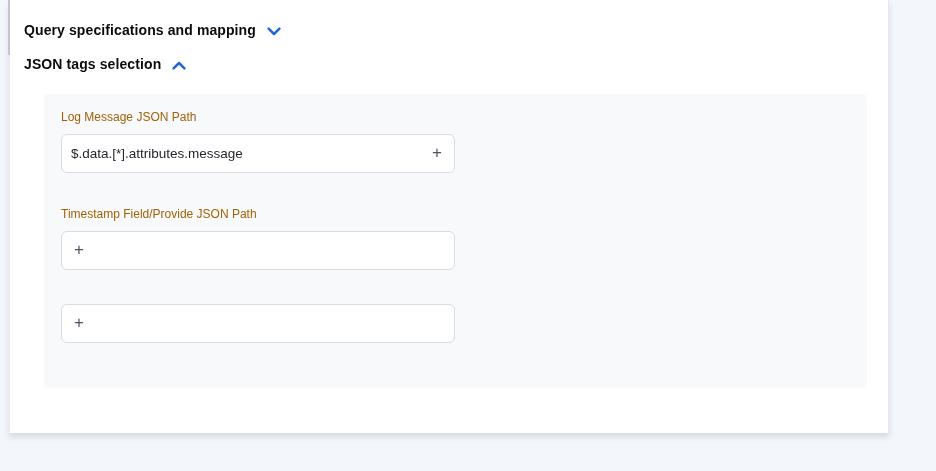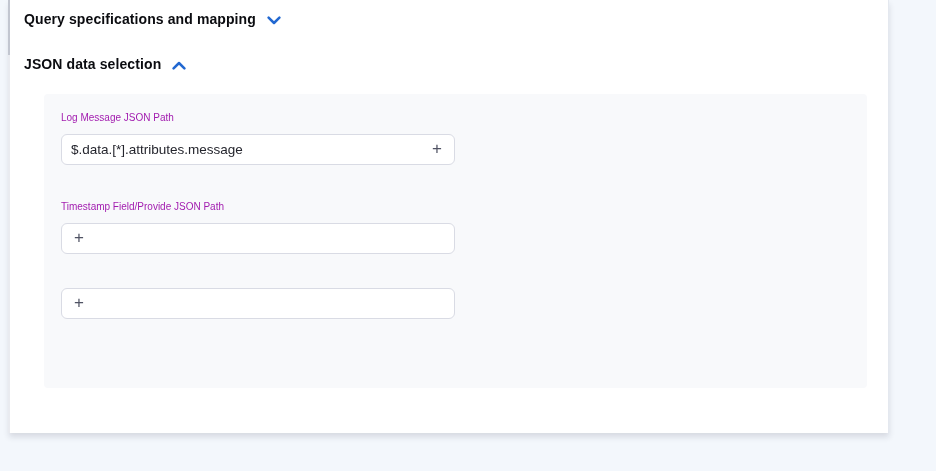--- a/index.html
+++ b/index.html
@@ -44,21 +44,21 @@
   }
 
   .section-header {
     position: absolute;
     left: 15px;
     display: flex;
     align-items: center;
     gap: 11px;
     cursor: pointer;
   }
-  .section-header.first  { top: 11px; }
+  .section-header.first  { top: 22px; }
   .section-header.second { top: 56px; }
 
   .section-title {
     font-size: 14px;
     font-weight: 700;
     color: #0b0c10;
     letter-spacing: 0.1px;
   }
   .chev { display: inline-flex; color: #2268d1; margin-top: 2px; }
 
@@ -70,31 +70,31 @@
     height: 294px;
     background: #f8f9fb;
     border-radius: 4px;
     padding: 16px 0 0 17px;
   }
 
   .field { margin-bottom: 34px; }
 
   .field-label {
     display: block;
-    font-size: 10px;
-    color: #a21caf;
+    font-size: 12px;
+    color: #a16207;
     line-height: 15px;
     margin-bottom: 9px;
   }
 
   .input-wrap {
     display: flex;
     align-items: flex-end;
     width: 394px;
-    height: 31px;
+    height: 39px;
     background: #ffffff;
     border: 1px solid #d9dbe4;
     border-radius: 6px;
   }
 
   .path-input {
     flex: 1;
     height: 100%;
     border: none;
     outline: none;
@@ -128,21 +128,21 @@
     <div class="section-header first">
       <span class="section-title">Query specifications and mapping</span>
       <span class="chev">
         <svg width="14" height="9" viewBox="0 0 14 9">
           <path d="M1.6 1.6 L7 7 L12.4 1.6" fill="none" stroke="currentColor" stroke-width="2.5" stroke-linecap="round" stroke-linejoin="round"></path>
         </svg>
       </span>
     </div>
 
     <div class="section-header second">
-      <span class="section-title">JSON data selection</span>
+      <span class="section-title">JSON tags selection</span>
       <span class="chev">
         <svg width="14" height="9" viewBox="0 0 14 9">
           <path d="M1.6 7.4 L7 2 L12.4 7.4" fill="none" stroke="currentColor" stroke-width="2.5" stroke-linecap="round" stroke-linejoin="round"></path>
         </svg>
       </span>
     </div>
 
     <div class="panel">
 
       <div class="field">

